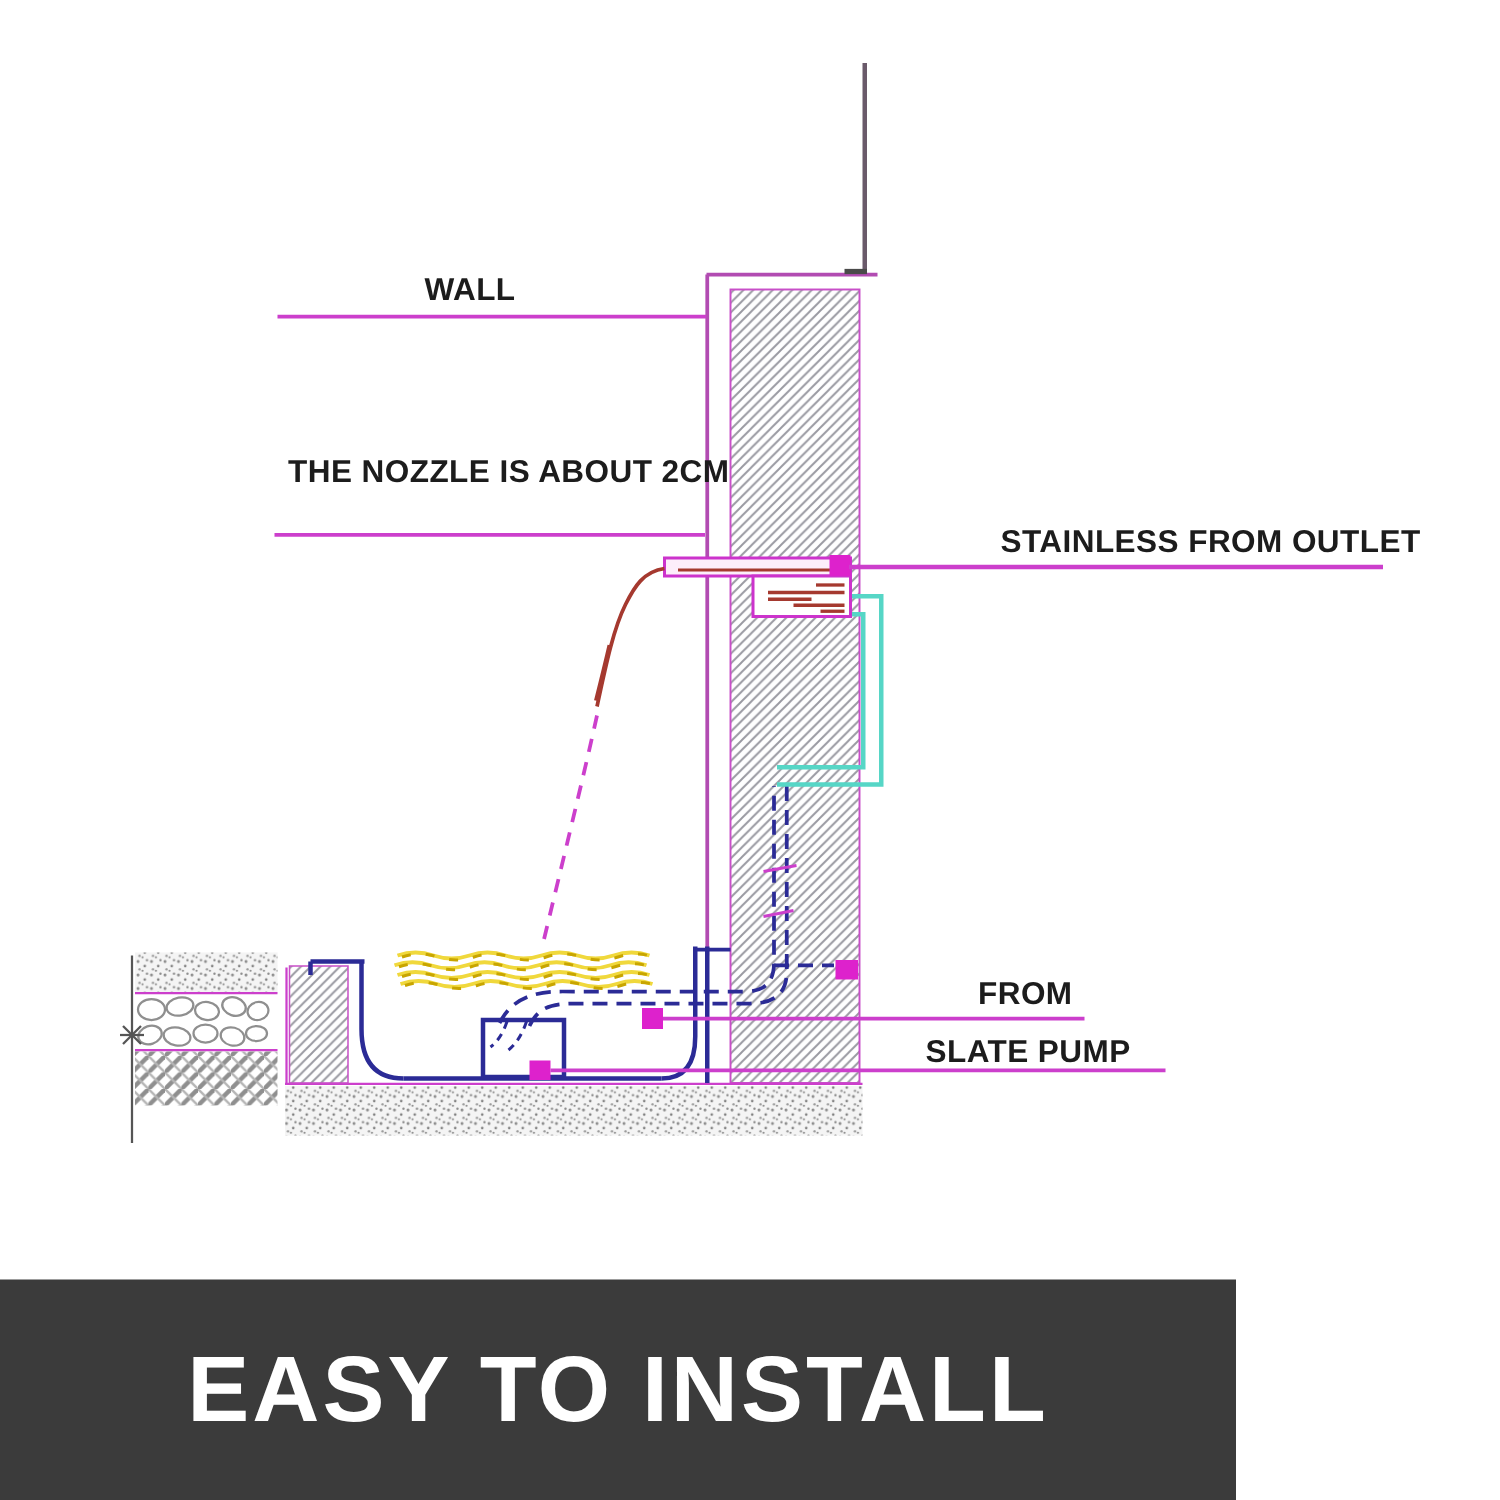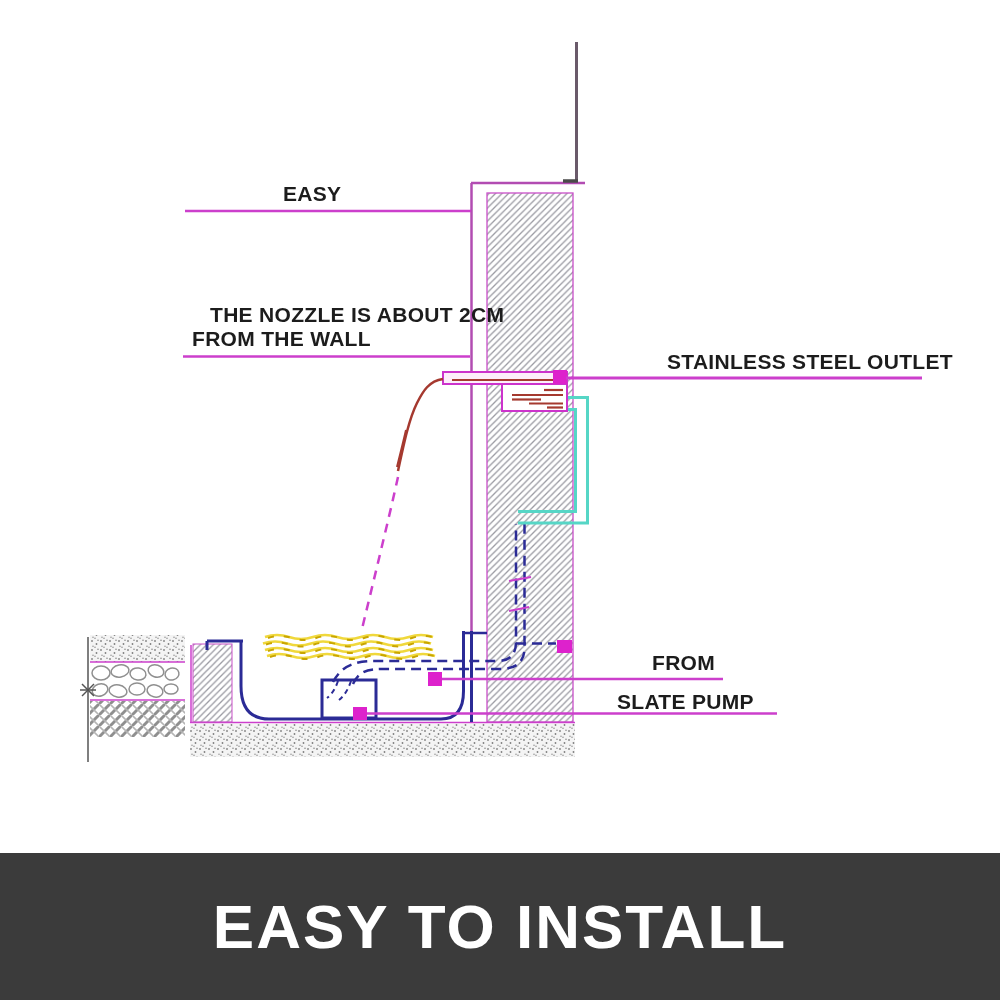--- a/index.html
+++ b/index.html
@@ -1,21 +1,21 @@
 <!DOCTYPE html>
 <html style="--leader_magenta: #cc3fcc; --dot_magenta: #dd22cc; --structure_purple: #b24cb2; --pole_gray: #6a5a6a; --pipe_navy: #2b2b96; --hose_teal: #56d6c6; --stream_red: #a5392f; --water_yellow: #f0d83c; --water_yellow_dark: #c8a500; --hatch_gray: #9a9aa2; --banner_bg: #3b3b3b; --banner_text: #ffffff; --label_text: #1c1c1c;"><head>
 <meta charset="utf-8">
 <style>
   html,body{margin:0;padding:0;background:#ffffff;}
   .stage{position:relative;width:1000px;height:1000px;background:#ffffff;overflow:hidden;
          font-family:"Liberation Sans",sans-serif;}
   .stage svg{position:absolute;left:0;top:0;}
   .diagram-label{position:absolute;color:var(--label_text,#1c1c1c);font-weight:700;
                  font-size:21px;line-height:1.12;letter-spacing:.3px;white-space:nowrap;}
-  .banner{position:absolute;left:0;top:853px;width:1000px;height:147px;
+  .banner{position:absolute;left:0;top:853px;width:824px;height:147px;
           background:var(--banner_bg,#3b3b3b);display:flex;align-items:center;justify-content:center;}
   .banner-title{color:var(--banner_text,#ffffff);font-weight:700;font-size:62px;letter-spacing:2px;}
   
   .ln-mag{stroke:var(--leader_magenta,#cc3fcc);fill:none;}
   .ln-purple{stroke:var(--structure_purple,#b24cb2);fill:none;}
   .ln-pole{stroke:var(--pole_gray,#6a5a6a);fill:none;}
   .ln-navy{stroke:var(--pipe_navy,#2b2b96);fill:none;}
   .ln-teal{stroke:var(--hose_teal,#56d6c6);fill:none;}
   .ln-red{stroke:var(--stream_red,#a5392f);fill:none;}
   .wave{stroke:var(--water_yellow,#f0d83c);fill:none;}
@@ -152,24 +152,23 @@
       <line x1="185" y1="211" x2="471" y2="211" stroke-width="2.5" class="ln-mag"></line>
       <line x1="183" y1="356.5" x2="470" y2="356.5" stroke-width="2.5" class="ln-mag"></line>
       <line x1="566" y1="378" x2="922" y2="378" stroke-width="3" class="ln-mag"></line>
       <line x1="442" y1="679" x2="723" y2="679" stroke-width="2.5" class="ln-mag"></line>
       <line x1="367" y1="713.5" x2="777" y2="713.5" stroke-width="2.5" class="ln-mag"></line>
       <rect x="428" y="672" width="14" height="14" class="dot"></rect>
       <rect x="353" y="707" width="14" height="13" class="dot"></rect>
     </g>
   </svg>
 
-  <div class="diagram-label" style="left:283px;top:182px;">EASY</div>
-  <div class="diagram-label" style="left:192px;top:303px;margin-left:18px;">THE NOZZLE IS ABOUT 2CM</div>
-  <div class="diagram-label" style="left:192px;top:327px;">FROM THE WALL</div>
-  <div class="diagram-label" style="left:667px;top:350px;">STAINLESS STEEL OUTLET</div>
+  <div class="diagram-label" style="left:283px;top:182px;">WALL</div>
+  <div class="diagram-label" style="left:192px;top:303px;">THE NOZZLE IS ABOUT 2CM</div>
+  <div class="diagram-label" style="left:667px;top:350px;">STAINLESS FROM OUTLET</div>
   <div class="diagram-label" style="left:652px;top:651px;">FROM</div>
   <div class="diagram-label" style="left:617px;top:690px;">SLATE PUMP</div>
 
   <div class="banner">
     <div class="banner-title">EASY TO INSTALL</div>
   </div>
 
 </div>
 
 </body></html>

